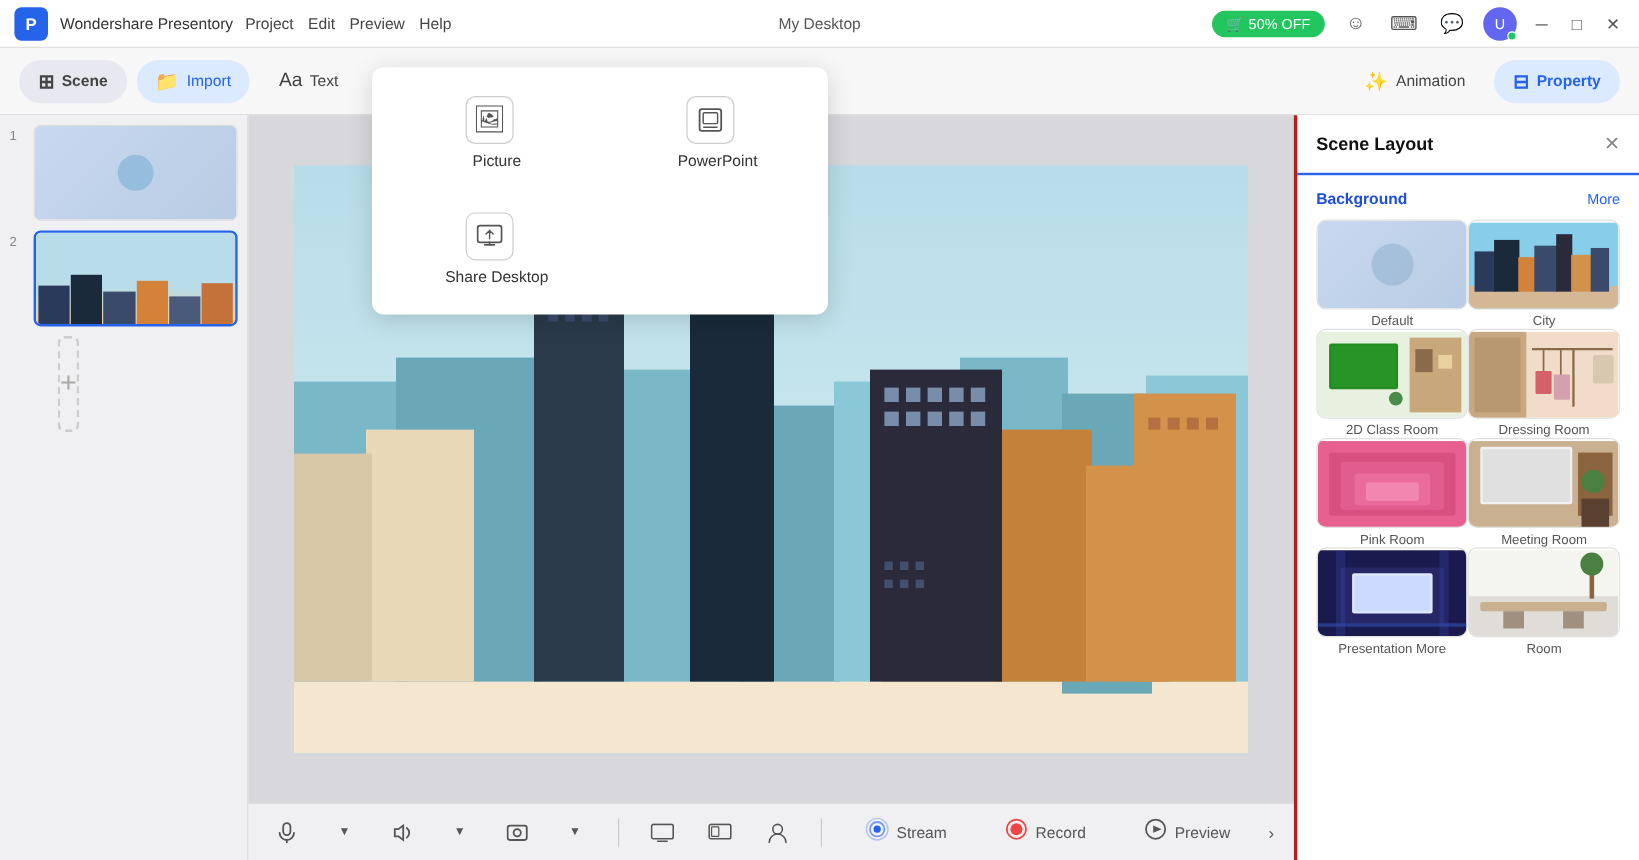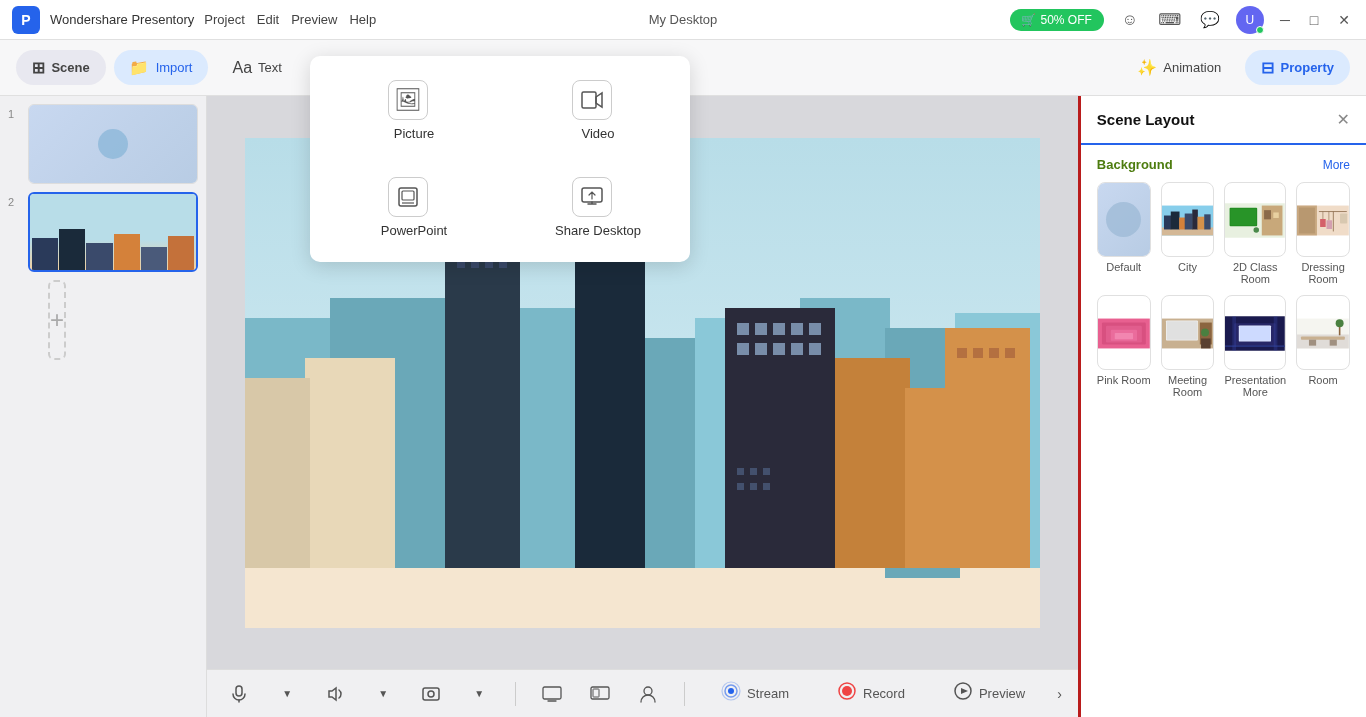--- a/index.html
+++ b/index.html
@@ -116,23 +116,23 @@
       display: flex; flex-direction: column;
     }
     .panel-header {
       display: flex; align-items: center; justify-content: space-between;
       padding: 14px 16px; border-bottom: 2px solid #2563eb;
     }
     .panel-title { font-size: 15px; font-weight: 600; color: #111; }
     .panel-close { cursor: pointer; color: #888; font-size: 16px; }
     .panel-section { padding: 12px 16px; }
     .section-header { display: flex; align-items: center; justify-content: space-between; margin-bottom: 10px; }
-    .section-title { font-size: 13px; font-weight: 600; color: #4d7c0f; }
+    .section-title { font-size: 13px; font-weight: 600; color: #1d4ed8; }
     .more-link { font-size: 12px; color: #2563eb; cursor: pointer; }
-    .bg-grid { display: grid; grid-template-columns: 1fr 1fr 1fr 1fr; gap: 10px; }
+    .bg-grid { display: grid; grid-template-columns: 1fr 1fr; }
     .bg-item { display: flex; flex-direction: column; gap: 4px; cursor: pointer; }
     .bg-thumb { width: 100%; height: 75px; border-radius: 8px; overflow: hidden; border: 1px solid #e0e0e0; }
     .bg-label { font-size: 11px; color: #555; text-align: center; }
 
     
     .bg-default { background: linear-gradient(135deg, #c8d8f0 0%, #b8cce4 100%); display: flex; align-items: center; justify-content: center; }
     .bg-default-dot { width: 30px; height: 30px; background: #7bafd4; border-radius: 50%; opacity: 0.6; }
 
     
     .dropdown-menu {
@@ -221,29 +221,20 @@
   <button class="property-btn">
     <span class="tool-btn-icon">⊟</span>
     <span>Property</span>
   </button>
 </div>
 
 <div class="dropdown-menu">
   <div class="dropdown-item">
     <div class="dropdown-icon">🖼</div>
     <span class="dropdown-label">Picture</span>
-  </div>
-  <div class="dropdown-item">
-    <div class="dropdown-icon">
-      <svg width="22" height="22" viewBox="0 0 22 22" fill="none">
-        <rect x="1" y="3" width="14" height="16" rx="1.5" stroke="#555" stroke-width="1.5" fill="none"></rect>
-        <path d="M15 8l6-4v14l-6-4V8z" stroke="#555" stroke-width="1.5" fill="none"></path>
-      </svg>
-    </div>
-    <span class="dropdown-label">Video</span>
   </div>
   <div class="dropdown-item">
     <div class="dropdown-icon">
       <svg width="22" height="22" viewBox="0 0 22 22" fill="none">
         <rect x="2" y="2" width="18" height="18" rx="2" stroke="#555" stroke-width="1.5" fill="none"></rect>
         <rect x="5" y="5" width="12" height="9" rx="1" stroke="#555" stroke-width="1.2" fill="none"></rect>
         <line x1="5" y1="17" x2="17" y2="17" stroke="#555" stroke-width="1.2"></line>
       </svg>
     </div>
     <span class="dropdown-label">PowerPoint</span>

